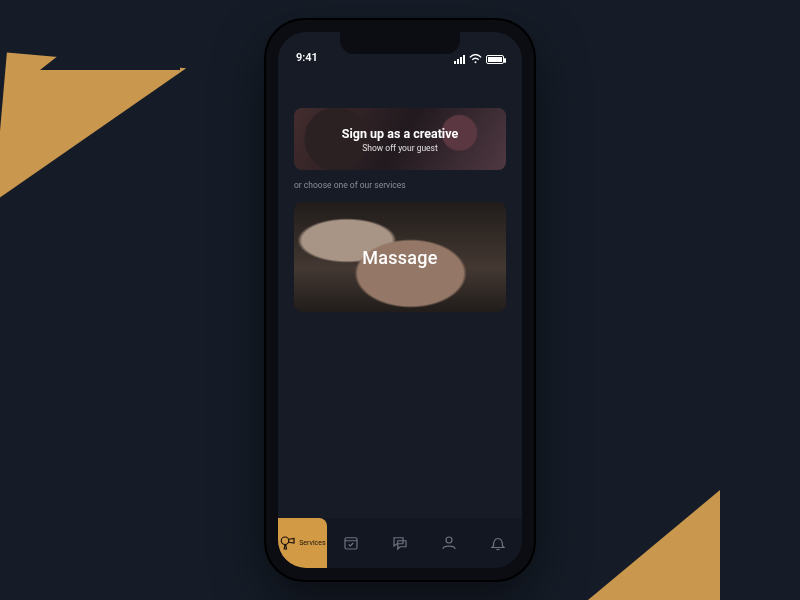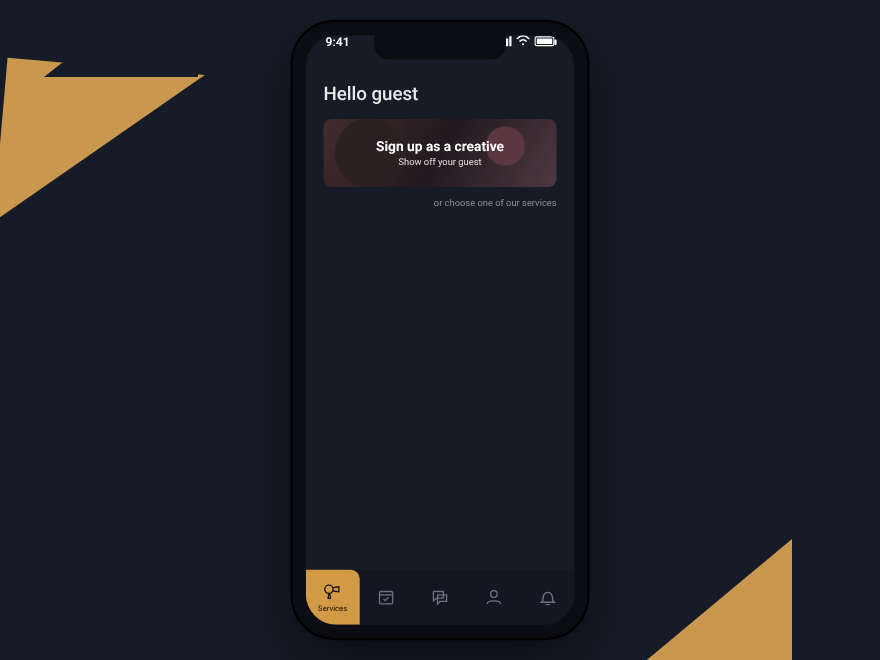--- a/index.html
+++ b/index.html
@@ -38,21 +38,21 @@
     position: absolute; top: 0; left: 50%; transform: translateX(-50%);
     width: 120px; height: 22px;
     background: #0b0d12;
     border-bottom-left-radius: 14px;
     border-bottom-right-radius: 14px;
     z-index: 10;
   }
   
   .status {
     height: 32px;
-    display: flex; align-items: flex-start; justify-content: space-between;
+    display: flex; align-items: flex-end; justify-content: space-between;
     padding: 0 18px;
     color: #fff; font-size: 11px; font-weight: 600;
   }
   .status .right { display: flex; align-items: center; gap: 4px; }
   .bars { display: inline-flex; align-items: flex-end; gap: 1px; }
   .bars i { width: 2px; background: #fff; display: block; }
   .bars i:nth-child(1){height:3px}.bars i:nth-child(2){height:5px}.bars i:nth-child(3){height:7px}.bars i:nth-child(4){height:9px}
   .batt { width: 18px; height: 9px; border:1px solid #fff; border-radius:2px; position:relative; }
   .batt::after{content:"";position:absolute;right:-3px;top:2px;width:2px;height:5px;background:#fff;border-radius:1px;}
   .batt i{display:block;width:14px;height:5px;background:#fff;margin:1px;}
@@ -69,25 +69,26 @@
   }
   .card .overlay { position:absolute; inset:0; background: rgba(10,10,14,.28); }
   .card .txt { position: relative; z-index: 1; padding: 4px 6px; }
   .card-signup {
     height: 62px;
     background:
       radial-gradient(circle at 20% 50%, #3a2a2a 0 18%, transparent 19%),
       radial-gradient(circle at 78% 40%, #7a4a55 0 10%, transparent 11%),
       linear-gradient(120deg, #5a3a3a 0%, #2a2026 50%, #6a4a55 100%);
     margin-bottom: 10px;
+    margin-top: 36px;
   }
   .card-signup .title { font-size: 12.5px; font-weight: 700; }
   .card-signup .sub { font-size: 8.5px; opacity:.85; margin-top:2px; }
 
-  .divider { color:#8a8d96; font-size: 8.5px; text-align:right; margin: 6px 0 12px; }
+  .divider { color:#8a8d96; font-size: 8.5px; text-align:left; margin: 6px 0 12px; }
 
   .card-service { height: 110px; margin-bottom: 14px; }
   .card-service .title { font-size: 18px; font-weight: 500; letter-spacing:.3px; }
   .bg-hair {
     background:
       radial-gradient(circle at 80% 35%, rgba(255,240,200,.9) 0 6%, transparent 8%),
       radial-gradient(circle at 88% 55%, rgba(255,240,200,.85) 0 6%, transparent 8%),
       radial-gradient(ellipse at 45% 55%, #6b4a46 0 22%, transparent 24%),
       linear-gradient(100deg, #3b3a45 0%, #6b5a60 40%, #2e2a30 100%);
   }
@@ -98,21 +99,21 @@
       linear-gradient(180deg, #2a2420 0%, #5a4a40 60%, #2a2420 100%);
   }
 
   
   .nav {
     height: 50px;
     background: #121722;
     display: flex; align-items: stretch;
   }
   .nav-item {
-    flex:1; display:flex; flex-direction:column; align-items:center; justify-content:center;
+    flex:1; display:flex; flex-direction:row; align-items:center; justify-content:center;
     gap:2px; color:#6e7380;
   }
   .nav-item svg { width:18px; height:18px; stroke:#6e7380; fill:none; stroke-width:1.6; }
   .nav-item.active {
     background:#d39a46; color:#1a1208;
     border-top-right-radius: 8px;
   }
   .nav-item.active svg { stroke:#1a1208; }
   .nav-label { font-size: 7px; }
 </style>
@@ -141,33 +142,38 @@
             <path d="M4 7 Q8 3 12 7" stroke="#fff" stroke-width="1.6" fill="none"></path>
             <circle cx="8" cy="10" r="1.2" fill="#fff"></circle>
           </svg>
         <span class="batt">
             <i></i>
           </span>
       </span>
     </div>
 
     <div class="content">
-      <div class="greeting">Hello guest</div>
 
       <div class="card card-signup">
         <div class="overlay"></div>
         <div class="txt">
           <div class="title">Sign up as a creative</div>
           <div class="sub">Show off your guest</div>
         </div>
       </div>
 
       <div class="divider">or choose one of our services</div>
 
 
+      <div class="card card-service bg-massage">
+        <div class="overlay"></div>
+        <div class="txt">
+            <div class="title">Massage</div>
+          </div>
+      </div>
     </div>
 
     <div class="nav">
       <div class="nav-item active">
         <svg viewBox="0 0 24 24">
             <circle cx="8" cy="9" r="5"></circle>
             <path d="M13 7 L20 6 L20 12 L13 11"></path>
             <path d="M8 14 L7 20 L10 20 L9 14"></path>
           </svg>
         <span class="nav-label">Services</span>

